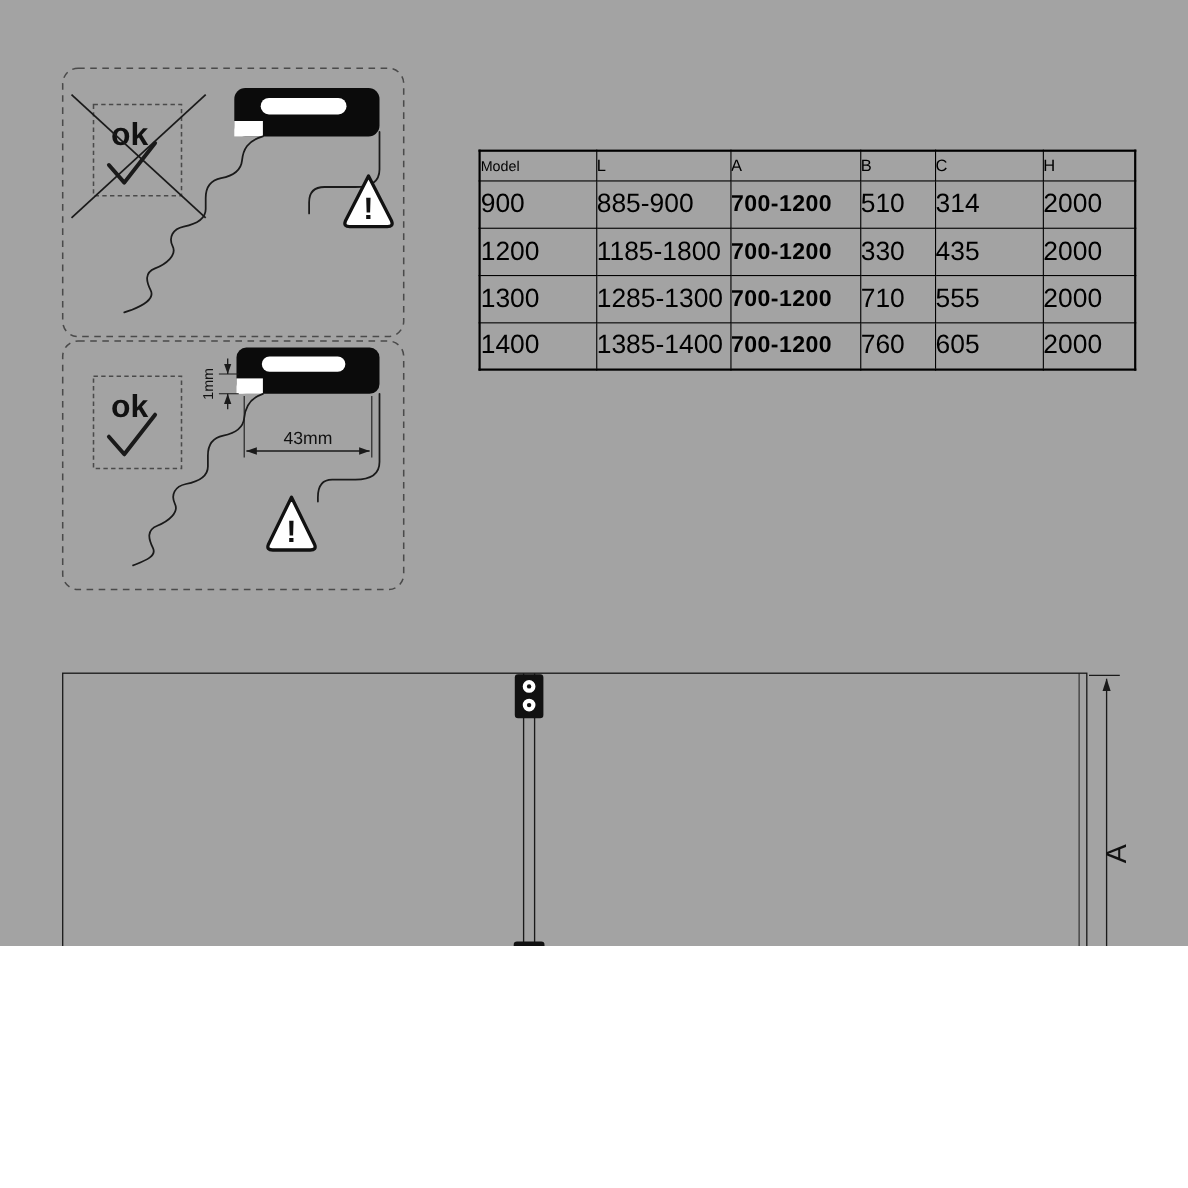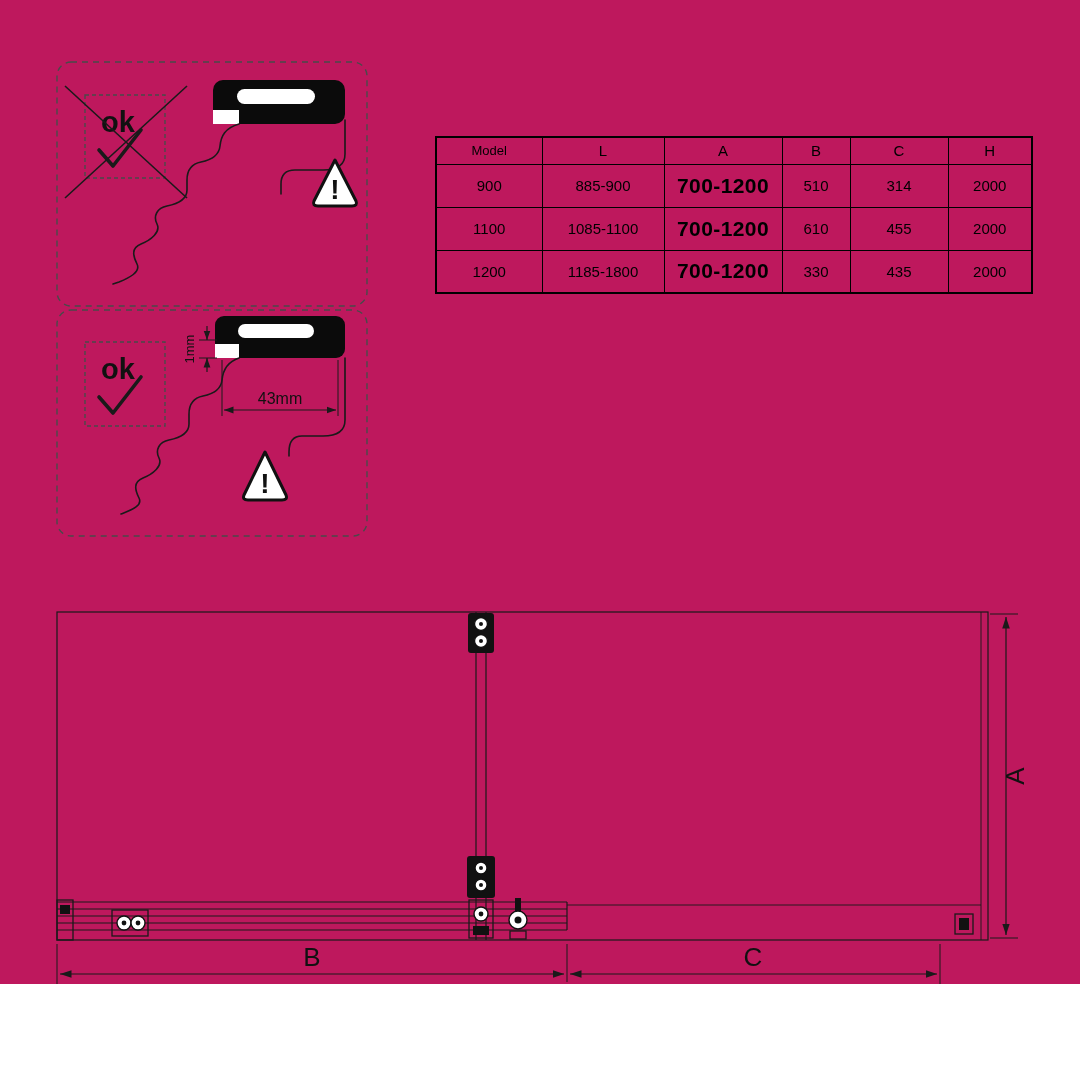--- a/index.html
+++ b/index.html
@@ -1,28 +1,28 @@
 <!DOCTYPE html>
 <html><head>
 <meta charset="utf-8">
 <style>
   * { box-sizing: border-box; }
   html,body { margin:0; padding:0; background:#fff; }
   body { font-family:"Liberation Sans", sans-serif; }
-  .page { position:relative; width:1080px; height:984px; background:#be185d; overflow:hidden; }
+  .page { position:relative; width:1080px; height:860px; background:#a3a3a3; overflow:hidden; }
 
   
   .dim-table { position:absolute; left:435px; top:136px; border-collapse:collapse; border:2px solid #000; table-layout:fixed; }
   .dim-table th, .dim-table td {
-    border:1.5px solid #000; text-align:center; vertical-align:middle;
+    border:1.5px solid #000; text-align:left; vertical-align:middle;
     color:#000; padding:0; overflow:hidden; white-space:nowrap;
   }
   .dim-table th { height:27px; font-size:15px; font-weight:400; }
   .dim-table th.model-h { font-size:13px; }
-  .dim-table td { height:43px; font-size:15px; font-weight:400; }
+  .dim-table td { height:43px; font-size:24px; font-weight:400; }
   .dim-table td.col-a { font-weight:700; font-size:21px; letter-spacing:.4px; }
 
   
   .inst-svg { position:absolute; left:55px; top:58px; }
   .draw-svg { position:absolute; left:40px; top:598px; }
   svg text { font-family:"Liberation Sans", sans-serif; fill:#111; }
 
   .dash-box { fill:none; stroke:#4a4a4a; stroke-width:1.4; stroke-dasharray:6 5; }
   .dash-sm  { fill:none; stroke:#4a4a4a; stroke-width:1.4; stroke-dasharray:4 3; }
   .ok-text  { font-size:29px; font-weight:600; }
@@ -136,33 +136,41 @@
     <tbody>
       <tr>
         <td>900</td>
         <td>885-900</td>
         <td class="col-a">700-1200</td>
         <td>510</td>
         <td>314</td>
         <td>2000</td>
       </tr>
       <tr>
-        <td>1100</td>
-        <td>1085-1100</td>
-        <td class="col-a">700-1200</td>
-        <td>610</td>
-        <td>455</td>
-        <td>2000</td>
-      </tr>
-      <tr>
         <td>1200</td>
         <td>1185-1800</td>
         <td class="col-a">700-1200</td>
         <td>330</td>
         <td>435</td>
+        <td>2000</td>
+      </tr>
+      <tr>
+        <td>1300</td>
+        <td>1285-1300</td>
+        <td class="col-a">700-1200</td>
+        <td>710</td>
+        <td>555</td>
+        <td>2000</td>
+      </tr>
+      <tr>
+        <td>1400</td>
+        <td>1385-1400</td>
+        <td class="col-a">700-1200</td>
+        <td>760</td>
+        <td>605</td>
         <td>2000</td>
       </tr>
     </tbody>
   </table>
 
   <svg class="draw-svg" width="1005" height="470" viewBox="0 0 1005 470">
     <defs>
       <marker id="arw" viewBox="0 0 12 9" refX="11.5" refY="4.5" markerWidth="12" markerHeight="9" orient="auto-start-reverse" markerUnits="userSpaceOnUse">
         <path d="M0,0.7 L11.6,4.5 L0,8.3 Z" fill="#1a1a1a"></path>
       </marker>

